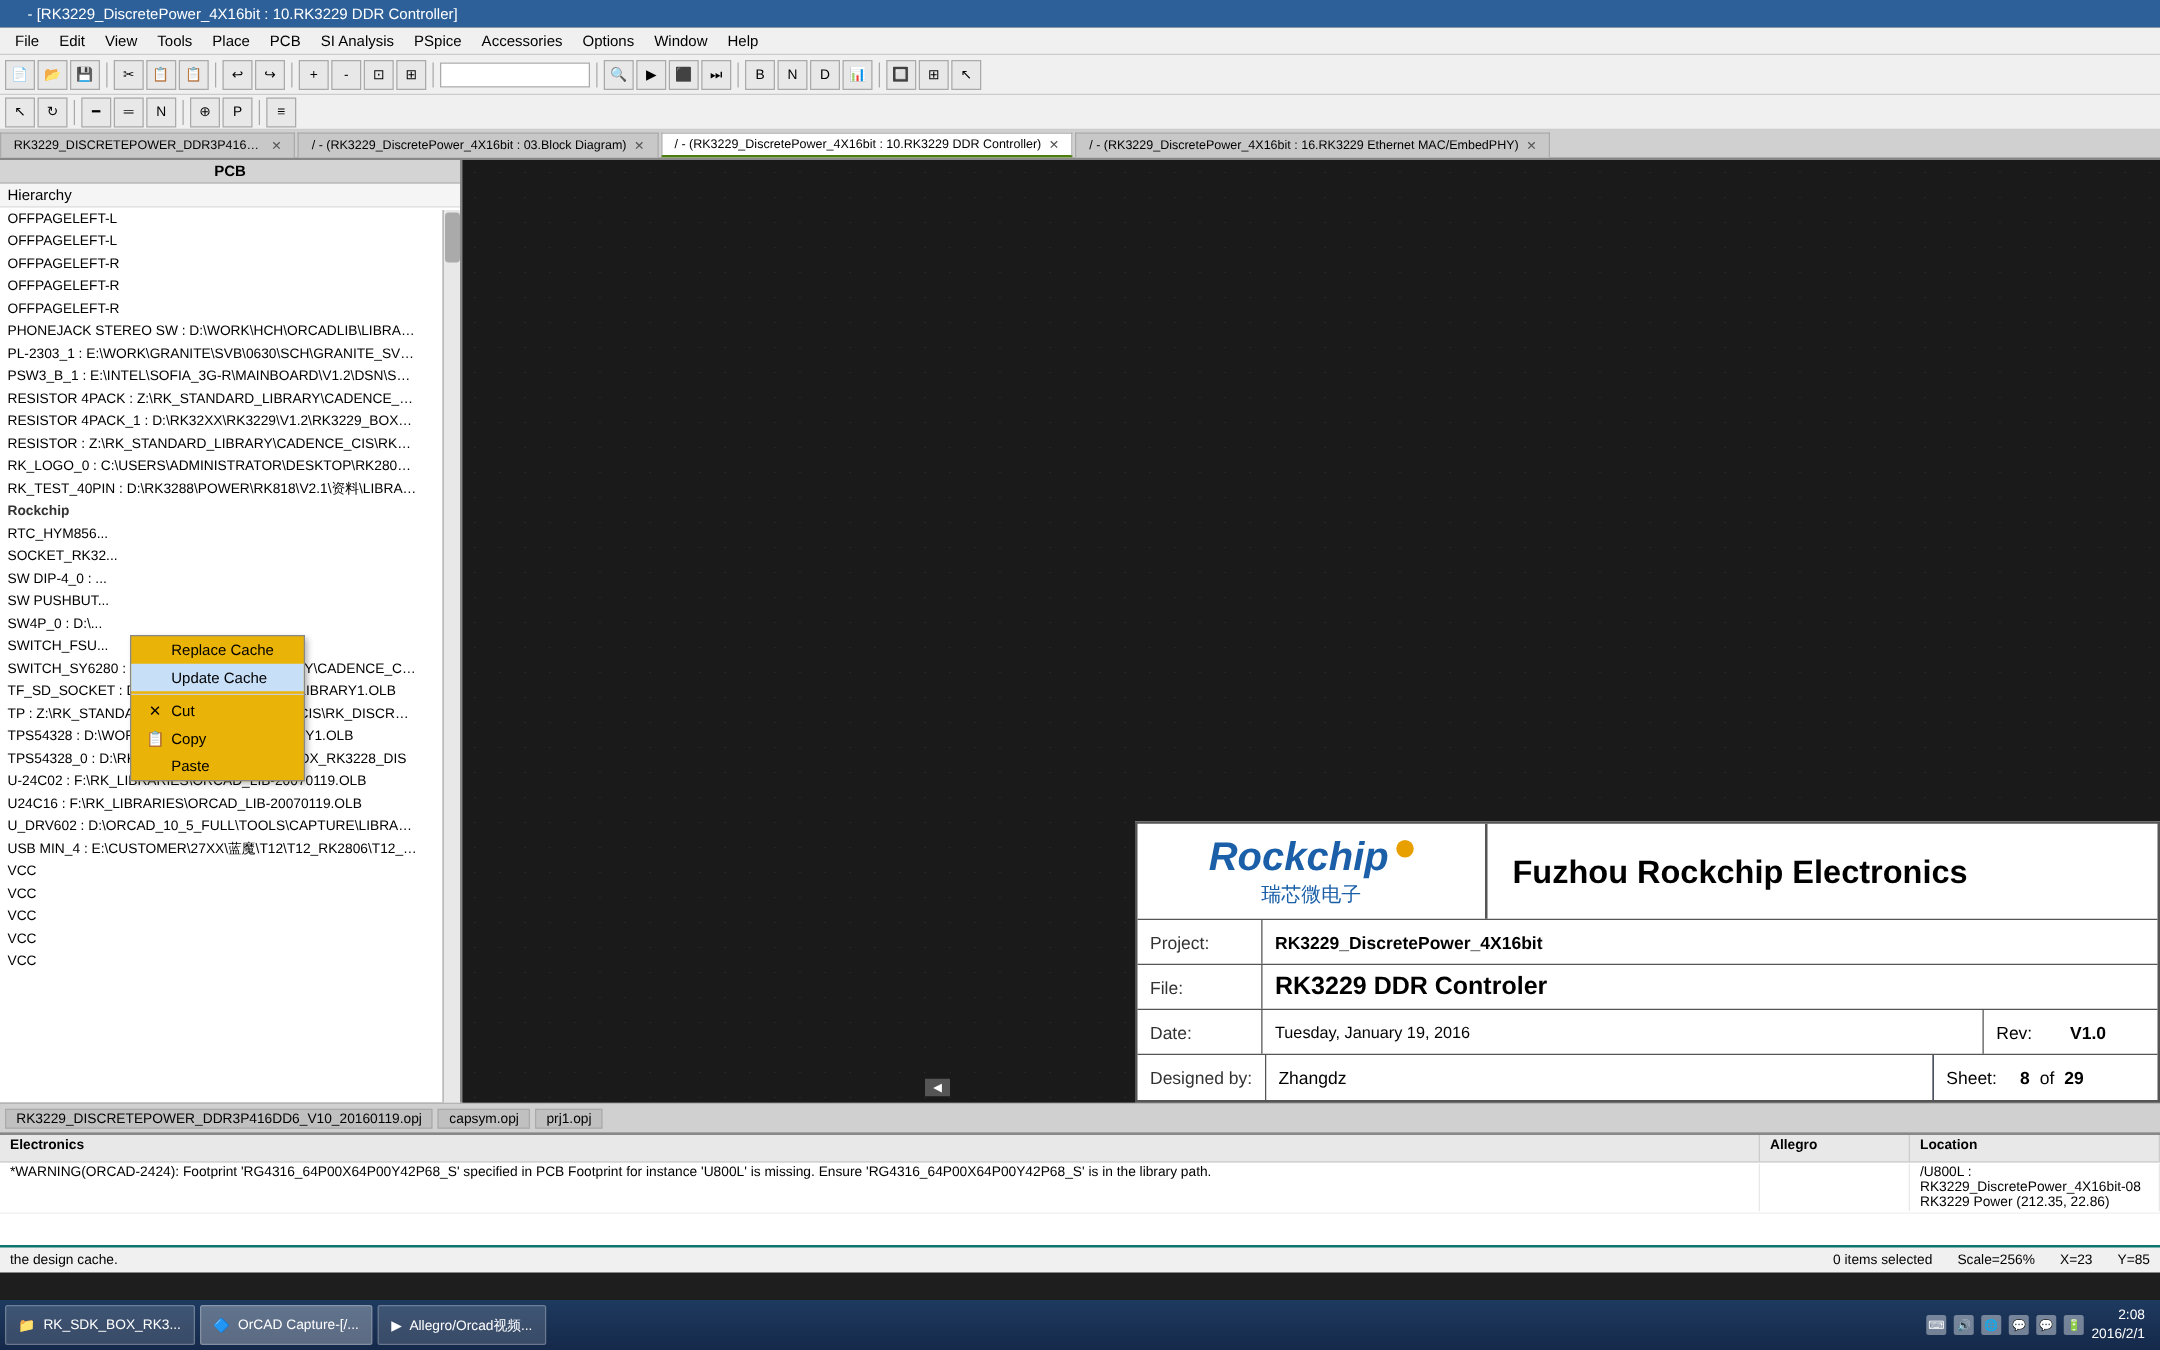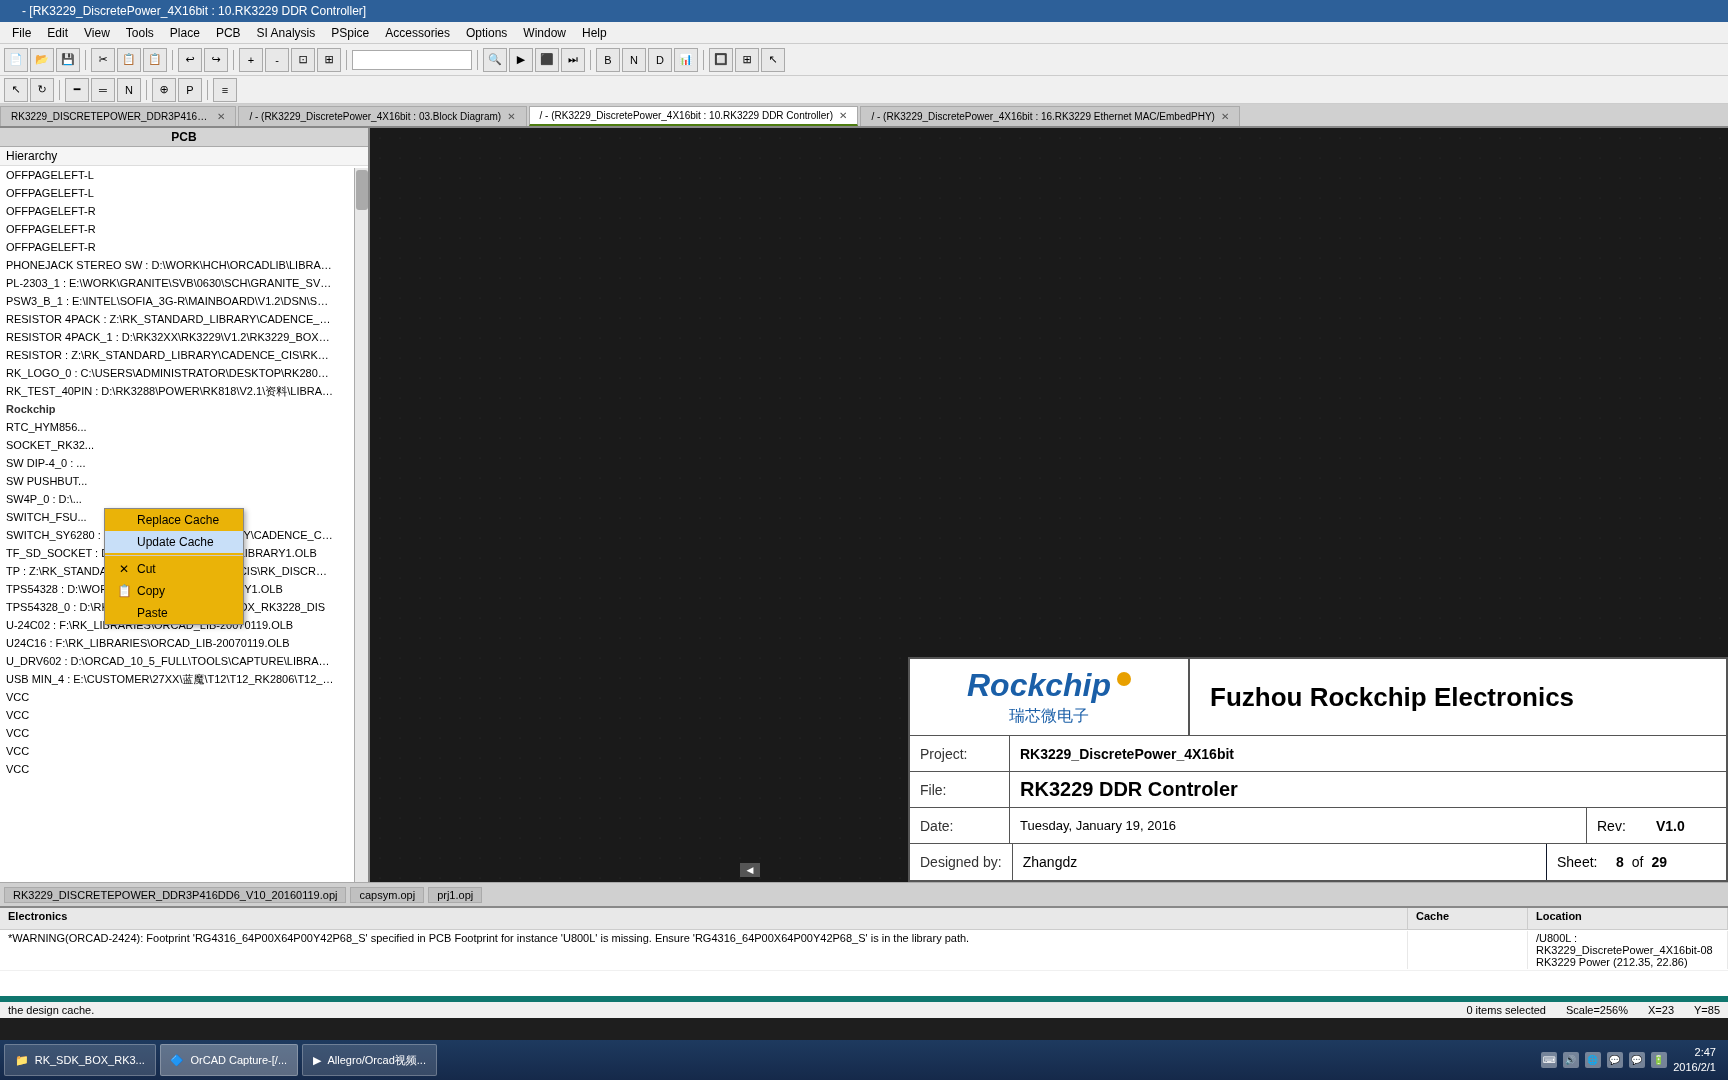--- a/index.html
+++ b/index.html
@@ -298,21 +298,21 @@
     .out-cell.detail { width: 120px; }
     .out-cell.location { width: 200px; }
 
     
     #status-bar {
       background: #f0f0f0;
       height: 22px;
       display: flex;
       align-items: center;
       padding: 0 8px;
-      border-top: 6px solid #0f766e;
+      border-top: 2px solid #0f766e;
       font-size: 11px;
       gap: 20px;
     }
     .status-left { flex: 1; }
     .status-right { display: flex; gap: 20px; }
 
     
     #taskbar {
       position: fixed;
       bottom: 0;
@@ -598,21 +598,21 @@
     <span>capsym.opj</span>
   </div>
   <div class="btab">
     <span>prj1.opj</span>
   </div>
 </div>
 
 <div id="output-area">
   <div id="output-header">
     <div class="output-col">Electronics</div>
-    <div class="output-col detail">Cache</div>
+    <div class="output-col detail">Allegro</div>
     <div class="output-col location">Location</div>
   </div>
   <div id="output-content">
     <div class="output-row">
       <div class="out-cell">*WARNING(ORCAD-2424): Footprint 'RG4316_64P00X64P00Y42P68_S' specified in PCB Footprint for instance 'U800L' is missing. Ensure 'RG4316_64P00X64P00Y42P68_S' is in the library path.</div>
       <div class="out-cell detail"></div>
       <div class="out-cell location">/U800L : RK3229_DiscretePower_4X16bit-08 RK3229 Power (212.35, 22.86)</div>
     </div>
   </div>
 </div>
@@ -642,17 +642,17 @@
   </button>
   <div class="task-spacer"></div>
   <div class="sys-tray">
     <div class="tray-icon">⌨</div>
     <div class="tray-icon">🔊</div>
     <div class="tray-icon">🌐</div>
     <div class="tray-icon">💬</div>
     <div class="tray-icon">💬</div>
     <div class="tray-icon">🔋</div>
     <div class="tray-time">
-      <div>2:47</div>
+      <div>2:08</div>
       <div>2016/2/1</div>
     </div>
   </div>
 </div>
 
 </body></html>

